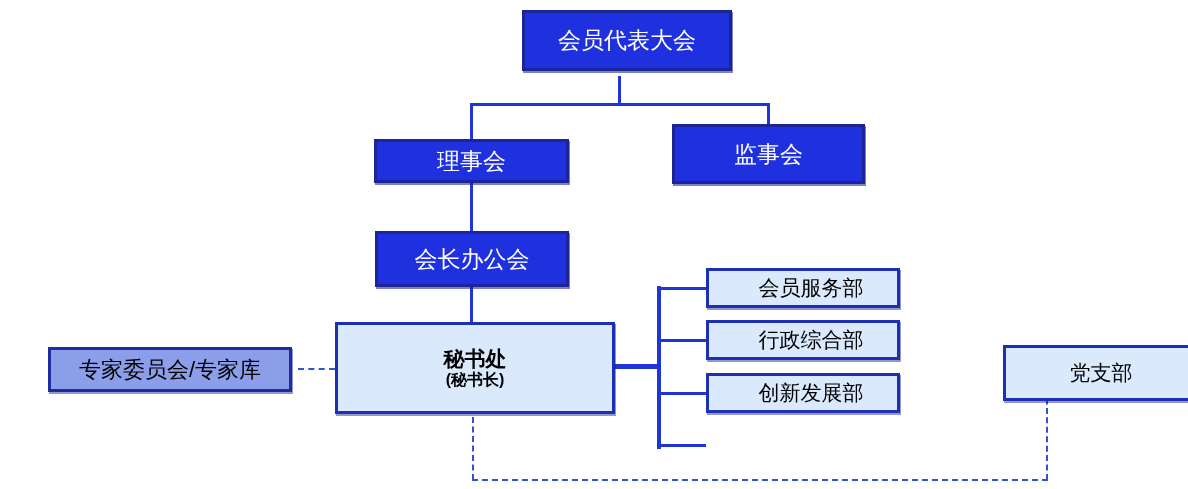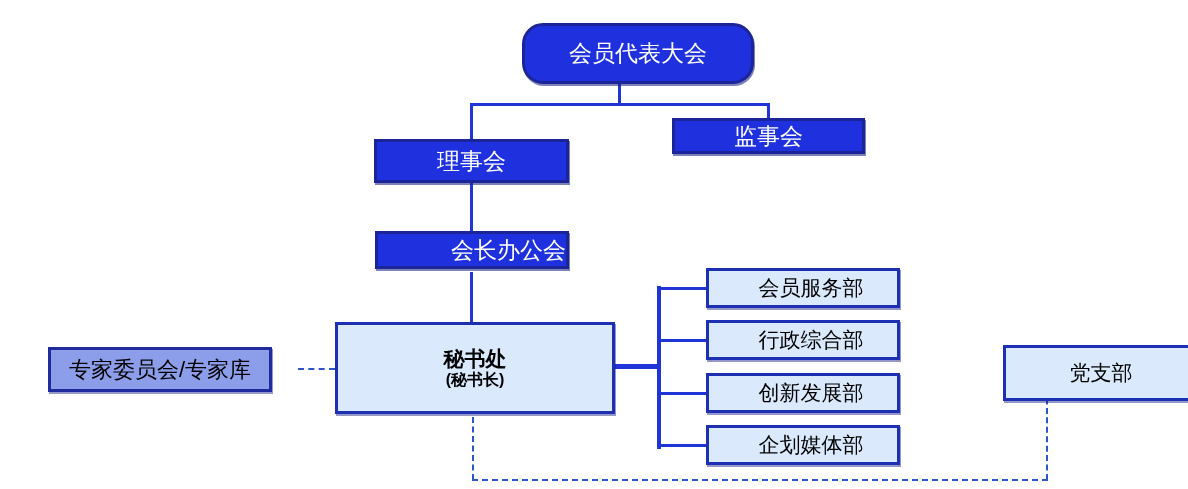--- a/index.html
+++ b/index.html
@@ -33,27 +33,27 @@
     box-shadow:1px 2px 0 rgba(20,27,130,0.45);
   }
   .node.accent{
     background:#8C9DE9;
     border:3px solid #202B9E;
     color:#000000;
     font-size:22px;
     box-shadow:1px 2px 0 rgba(20,27,130,0.45);
   }
   
-  .n-assembly   {left:522px;top:23px;width:232px;height:61px;border-radius:21px;}
+  .n-assembly   {left:522px;top:10px;width:210px;height:61px;}
   .n-council    {left:374px;top:139px;width:195px;height:44px;}
-  .n-supervisory{left:672px;top:118px;width:193px;height:36px;}
-  .n-office     {left:375px;top:231px;width:194px;height:38px;align-items:flex-end;}
+  .n-supervisory{left:672px;top:124px;width:193px;height:60px;}
+  .n-office     {left:375px;top:231px;width:194px;height:56px;}
   .n-secretariat{left:335px;top:322px;width:280px;height:92px;font-size:23px;font-weight:bold;}
   .n-secretariat .sub{font-size:16px;}
-  .n-expert     {left:48px;top:347px;width:224px;height:45px;}
+  .n-expert     {left:48px;top:347px;width:244px;height:45px;}
   .n-party      {left:1003px;top:345px;width:196px;height:56px;}
   .n-dept       {left:706px;width:194px;height:40px;padding-left:16px;}
   .n-dept1{top:268px;} .n-dept2{top:320px;} .n-dept3{top:373px;} .n-dept4{top:425px;}
 
   
   .line{position:absolute;background:#1F35D8;}
   .l-top-v      {left:618px;top:76px;width:3px;height:29px;}
   .l-top-h      {left:470px;top:103px;width:300px;height:3px;}
   .l-council-v  {left:470px;top:103px;width:3px;height:38px;}
   .l-superv-v   {left:767px;top:103px;width:3px;height:32px;}
@@ -128,17 +128,14 @@
 
   <div class="node light n-dept n-dept1">
     <span>会员服务部</span>
   </div>
   <div class="node light n-dept n-dept2">
     <span>行政综合部</span>
   </div>
   <div class="node light n-dept n-dept3">
     <span>创新发展部</span>
   </div>
-  <div class="node light n-dept n-dept4">
-    <span>企划媒体部</span>
-  </div>
 
 </div>
 
 </body></html>

